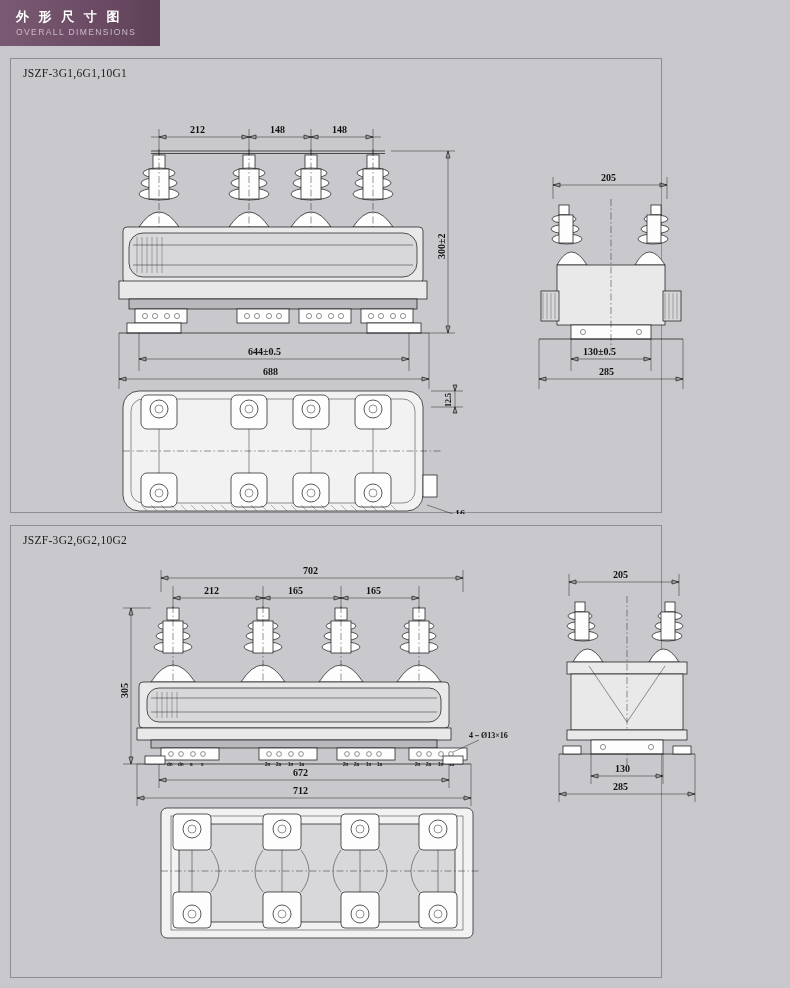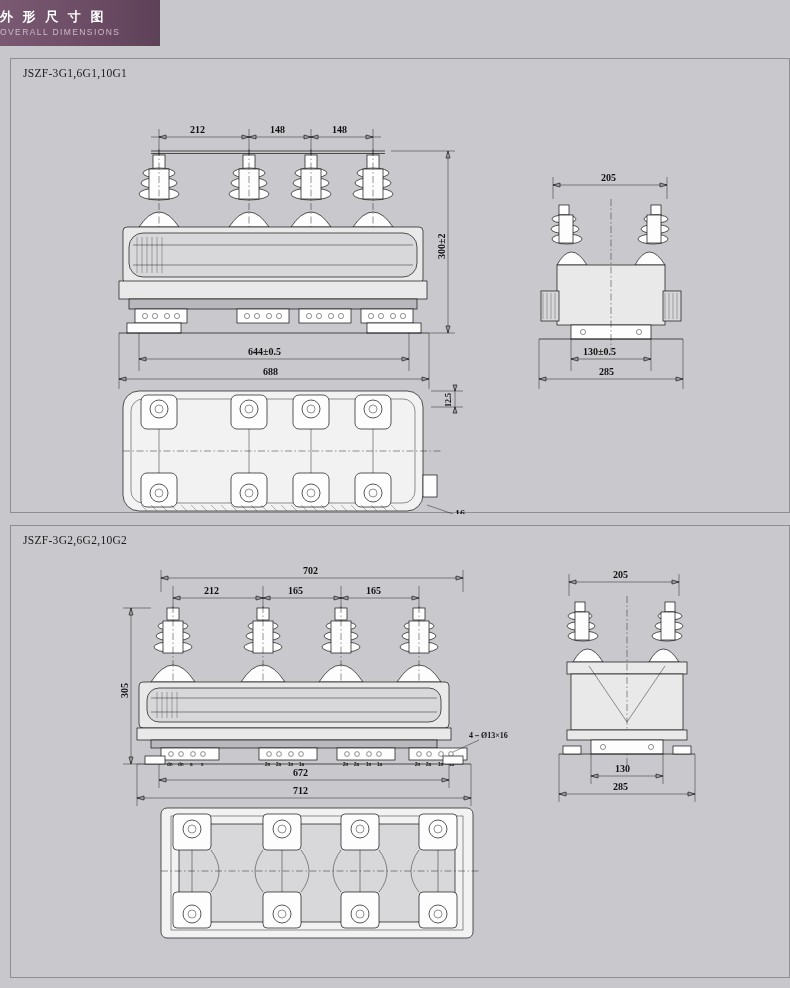--- a/index.html
+++ b/index.html
@@ -22,41 +22,42 @@
     position: absolute;
     left: 0;
     top: 0;
     width: 160px;
     height: 46px;
     background: #6d4f67;
     background: linear-gradient(90deg, #7a5a73 0%, #6b4b64 60%, #5d4157 100%);
     display: flex;
     flex-direction: column;
     justify-content: center;
+    padding-left: 16px;
     box-sizing: border-box;
   }
   #banner .cn {
     color: #ffffff;
     font-size: 13px;
     letter-spacing: 3px;
     font-weight: bold;
     line-height: 16px;
   }
   #banner .en {
     color: #cbb9c7;
     font-size: 8.5px;
     letter-spacing: 1.4px;
     line-height: 12px;
     margin-top: 1px;
   }
   
   .panel {
     position: absolute;
     left: 10px;
-    width: 780px;
+    width: 652px;
     background: #c9c9cd;
     border: 1px solid #8d8d93;
     box-sizing: border-box;
   }
   #panel1 { top: 58px;  height: 455px; }
   #panel2 { top: 525px; height: 453px; }
   .panel-title {
     position: absolute;
     left: 12px;
     top: 8px;

